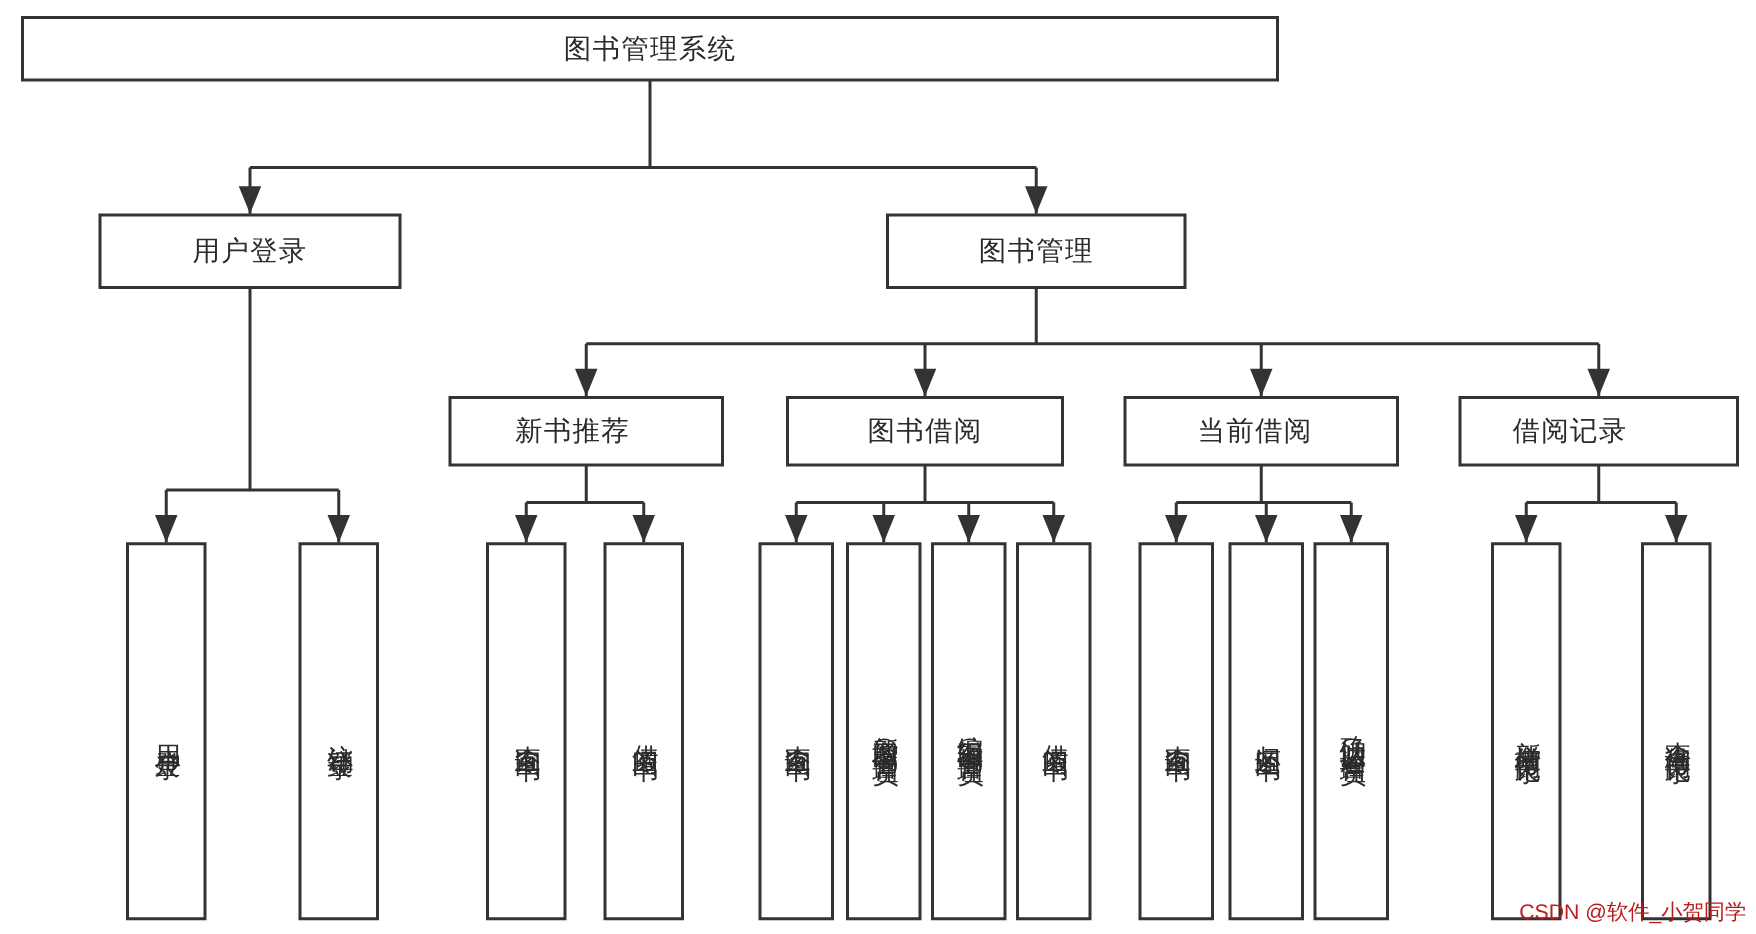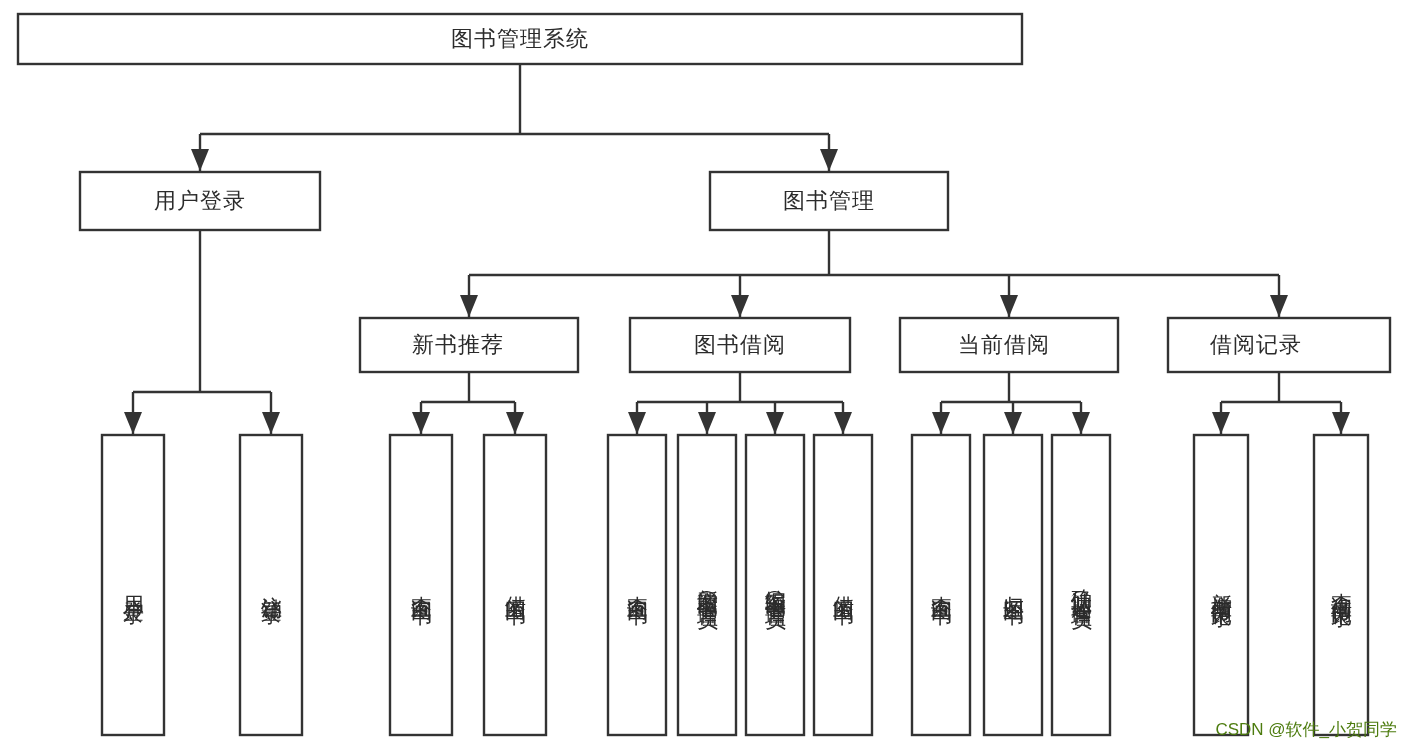--- a/index.html
+++ b/index.html
@@ -40,21 +40,21 @@
   .arrow-head {
     fill: #333333;
     stroke: none;
   }
   .watermark-text {
     position: absolute;
     right: 8px;
     bottom: 6px;
     font-family: "Liberation Sans", "DejaVu Sans", sans-serif;
     font-size: 17px;
-    color: #4d7c0f;
+    color: #b91c1c;
     white-space: nowrap;
     pointer-events: none;
   }
   .vlabel-wrap {
     position: absolute;
     display: flex;
     align-items: center;
     justify-content: center;
     pointer-events: none;
   }

